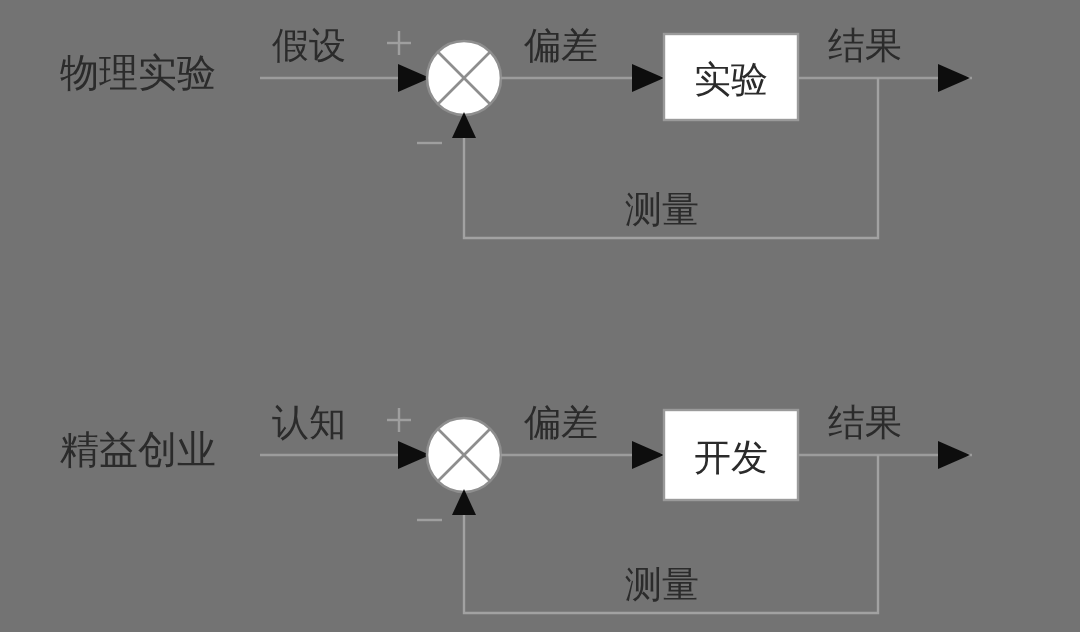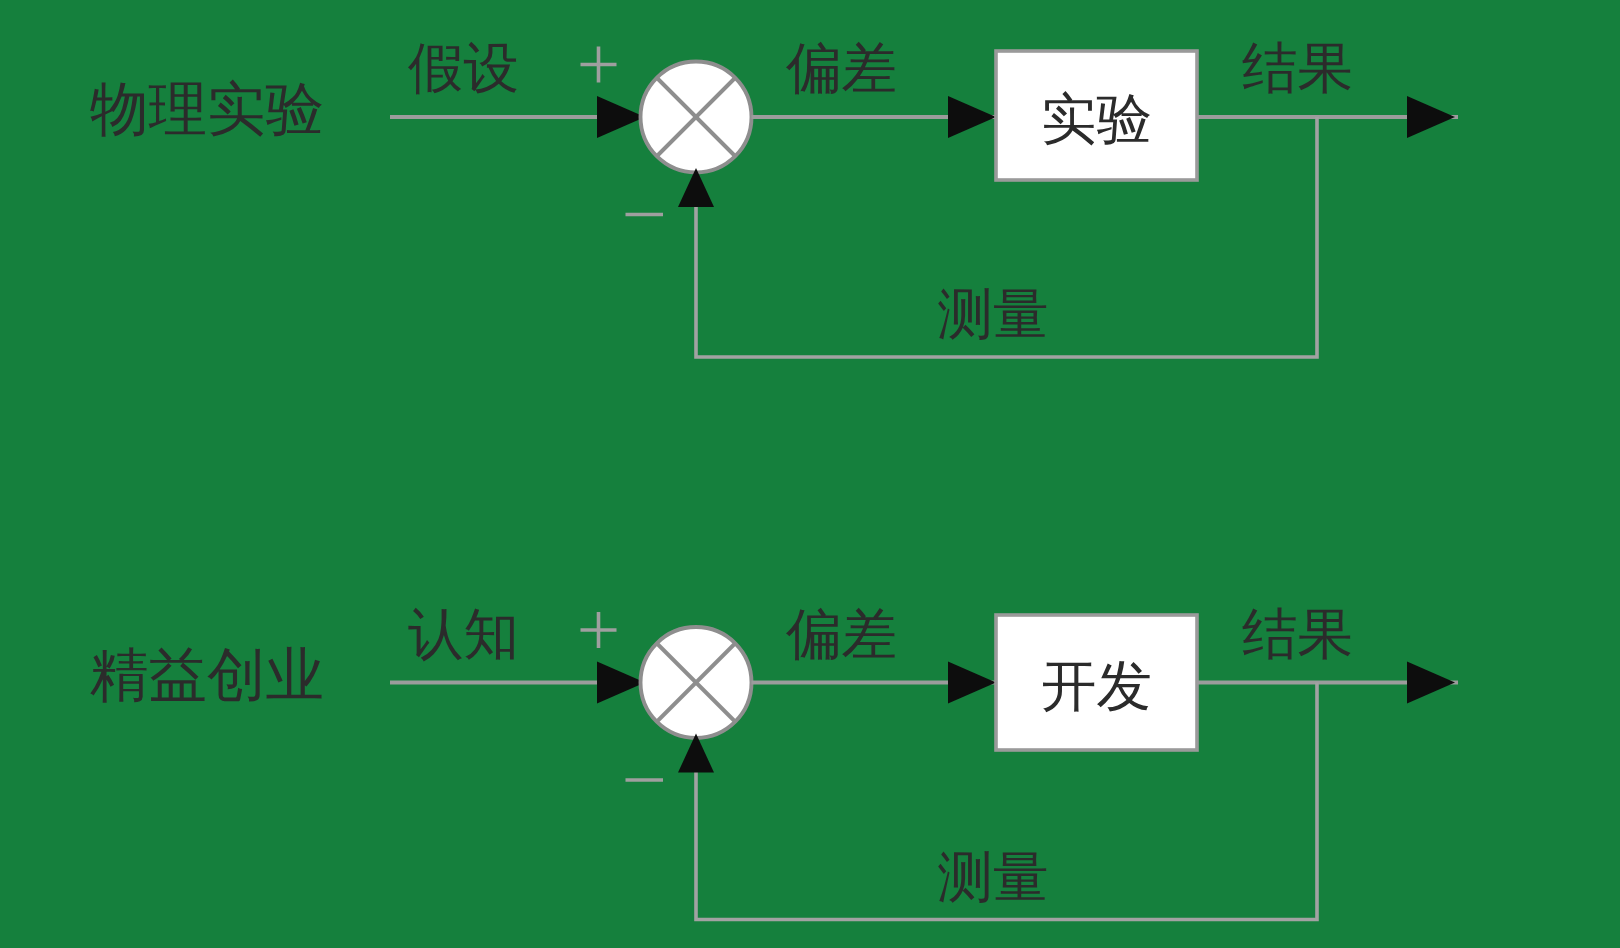--- a/index.html
+++ b/index.html
@@ -11,21 +11,21 @@
   body {
     width: 1080px;
     height: 632px;
     overflow: hidden;
     font-family: "DejaVu Sans", "Liberation Sans", sans-serif;
   }
   #diagram-root {
     position: relative;
     width: 1080px;
     height: 632px;
-    background: #15803d;
+    background: #737373;
   }
   svg#diagram-svg {
     display: block;
     width: 1080px;
     height: 632px;
   }
   .wire {
     stroke: #9c9c9c;
     stroke-width: 2.6;
     fill: none;

